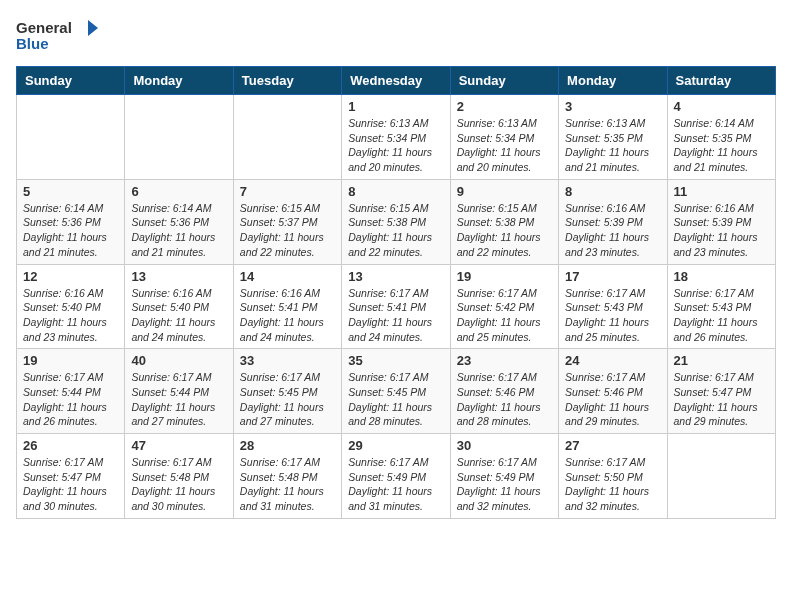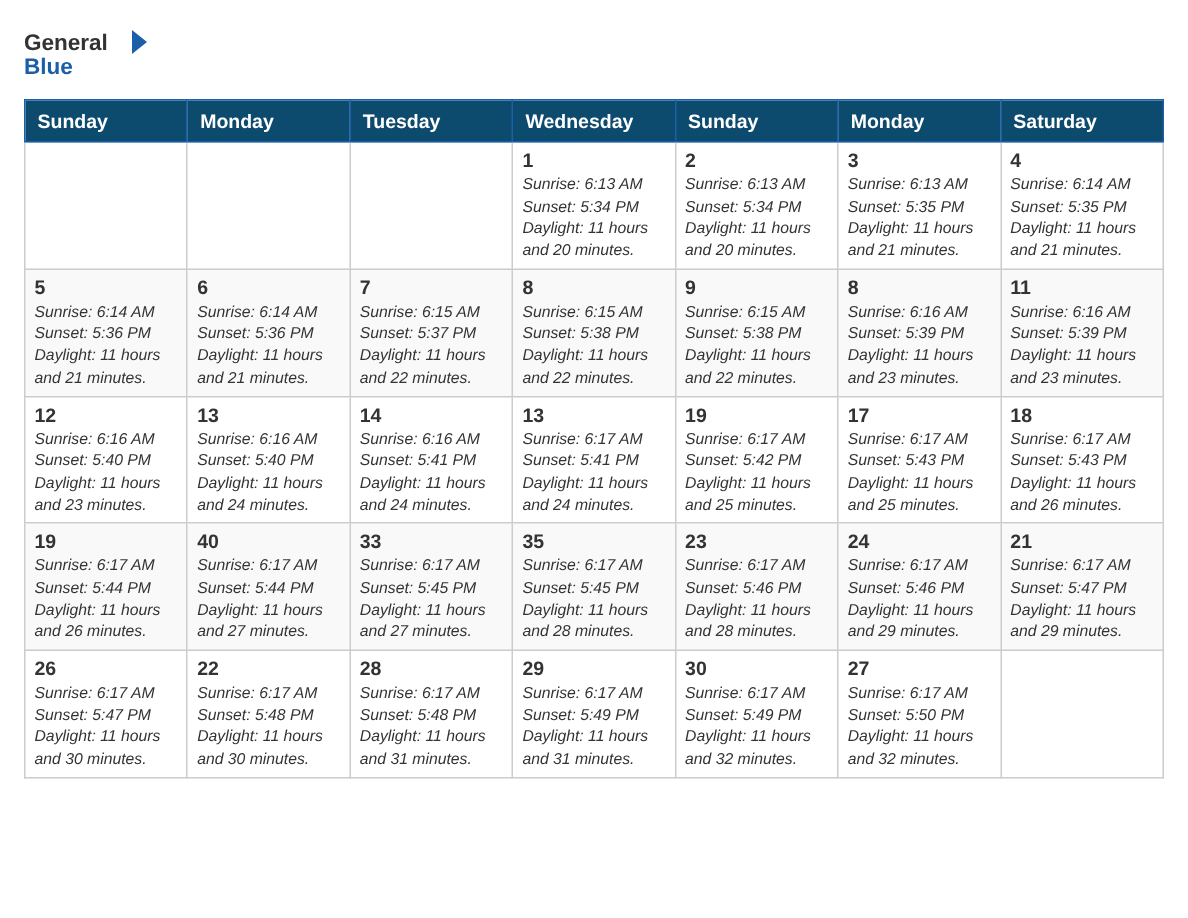--- a/index.html
+++ b/index.html
@@ -217,21 +217,21 @@
           <span class="day-number">21</span>
           <div class="day-info">Sunrise: 6:17 AM<br>Sunset: 5:47 PM<br>Daylight: 11 hours<br>and 29 minutes.</div>
         </td>
       </tr>
       <tr>
         <td>
           <span class="day-number">26</span>
           <div class="day-info">Sunrise: 6:17 AM<br>Sunset: 5:47 PM<br>Daylight: 11 hours<br>and 30 minutes.</div>
         </td>
         <td>
-          <span class="day-number">22</span>
+          <span class="day-number">47</span>
           <div class="day-info">Sunrise: 6:17 AM<br>Sunset: 5:48 PM<br>Daylight: 11 hours<br>and 30 minutes.</div>
         </td>
         <td>
           <span class="day-number">28</span>
           <div class="day-info">Sunrise: 6:17 AM<br>Sunset: 5:48 PM<br>Daylight: 11 hours<br>and 31 minutes.</div>
         </td>
         <td>
           <span class="day-number">29</span>
           <div class="day-info">Sunrise: 6:17 AM<br>Sunset: 5:49 PM<br>Daylight: 11 hours<br>and 31 minutes.</div>
         </td>

